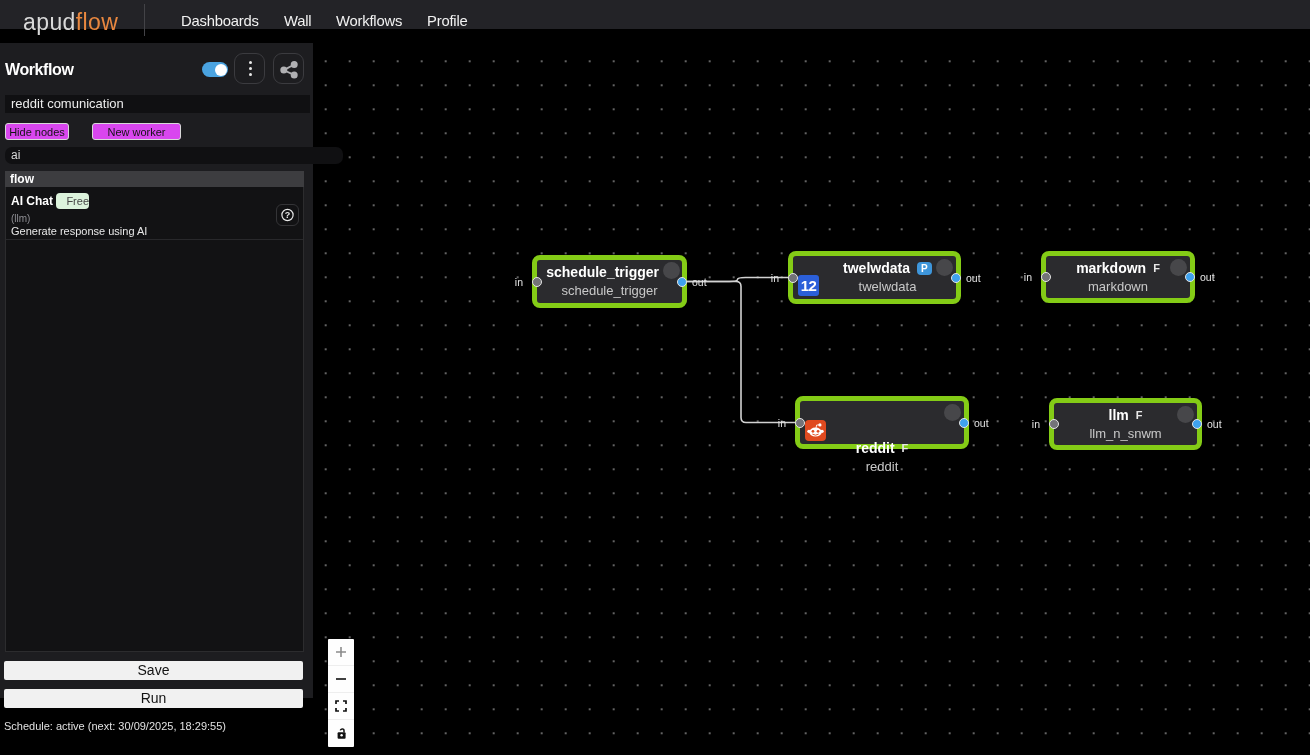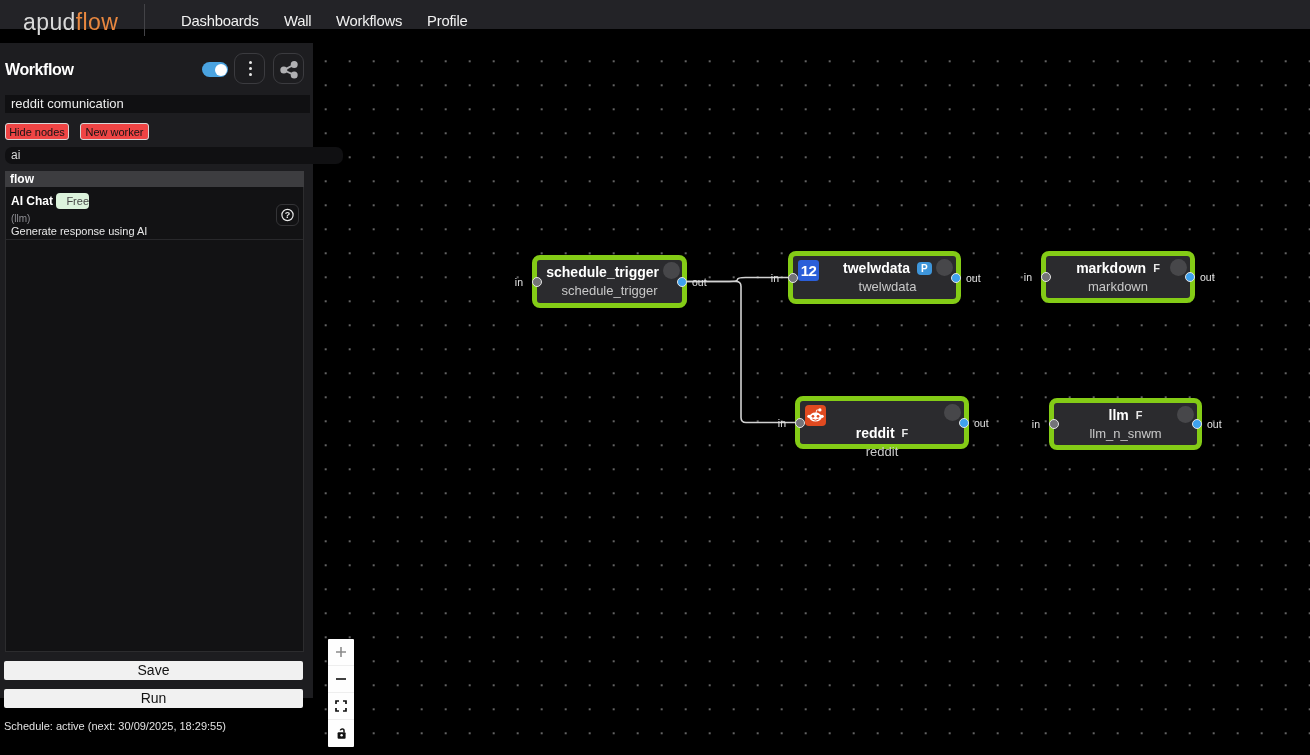--- a/index.html
+++ b/index.html
@@ -17,23 +17,23 @@
   
   #sidebar { left:0; top:43px; width:313px; height:655px; background:#1d1d20; }
   #wf-title { left:5px; top:61px; font-size:16px; font-weight:bold; color:#fff; letter-spacing:-0.4px; }
   #toggle { left:202px; top:62px; width:26px; height:15px; background:#4aa3e0; border-radius:8px; }
   #toggle .knob { position:absolute; right:1.5px; top:1.5px; width:12px; height:12px; background:#fff; border-radius:50%; }
   .sqbtn { width:31px; height:31px; border:1px solid #3b3b3f; border-radius:9px; }
   #dotsbtn { left:234px; top:53px; }
   #sharebtn { left:273px; top:53px; }
   .dot3 { position:absolute; left:14px; width:3px; height:3px; background:#e8e8e8; border-radius:50%; }
   #name-input { left:5px; top:95px; width:305px; height:18px; background:#101012; color:#ececec; font-size:13px; line-height:18px; padding-left:6px; }
-  .wbtn { top:123px; height:17px; background:#ef4444; border-radius:3px; color:#141414; font-size:11px; line-height:16px; text-align:center; border:1px solid #d8d8d8; }
+  .wbtn { top:123px; height:17px; background:#d946ef; border-radius:3px; color:#141414; font-size:11px; line-height:16px; text-align:center; border:1px solid #d8d8d8; }
   #btn-hide { left:5px; width:64px; }
-  #btn-new { left:80px; width:69px; }
+  #btn-new { left:92px; width:89px; }
   #search-input { left:5px; top:147px; width:338px; height:17px; background:#101012; color:#d8d8d8; font-size:12px; line-height:17px; padding-left:6px;border-radius:7px; }
   #list { left:5px; top:171px; width:299px; height:481px; background:#121214; border:1px solid #2c2c2e; }
   #flow-hd { left:5px; top:171px; width:299px; height:16px; background:#3d3d40; color:#fff; font-weight:bold; font-size:12px; line-height:16px; padding-left:5px; }
   #aichat { left:11px; top:194px; color:#fff; font-weight:bold; font-size:12px; }
   #freebadge { left:56px; top:193px; width:33px; height:16px; background:#dcf3dc; border-radius:4px; color:#474747; font-size:11px; line-height:16px; text-align:right; }
   #llmtxt { left:11px; top:213px; color:#8e8e93; font-size:10px; }
   #gentxt { left:11px; top:225px; color:#e8e8e8; font-size:11px; }
   #helpbtn { left:276px; top:204px; width:23px; height:22px; border:1px solid #343437; border-radius:6px; }
   #item-sep { left:6px; top:239px; width:297px; height:1px; background:#28282b; }
   .bigbtn { left:4px; width:299px; height:19px; background:#f1f1f1; border-radius:2px; color:#131313; font-size:14px; text-align:center; line-height:19px; }
@@ -53,21 +53,21 @@
   .ntitle { color:#fff; font-weight:bold; font-size:14px; line-height:15px; display:flex; align-items:center; gap:7px; }
   .nsub { color:#c9c9c9; font-size:13px; line-height:15px; margin-top:3px; }
   .fbadge { color:#e8e8e8; font-size:11px; font-weight:bold; }
   .graycirc { position:absolute; width:17px; height:17px; border-radius:50%; background:#47474a; top:3px; right:3px; }
   .port { position:absolute; width:10px; height:10px; border-radius:50%; border:1.5px solid #e4e4e4; top:50%; margin-top:-5px; }
   .port.in { left:-5px; background:#737378; }
   .port.out { right:-5px; background:#3fa2ee; }
   .plabel { position:absolute; color:#e3e3e3; font-size:10.5px; top:50%; transform:translateY(-50%); }
   .plabel.pin { right:100%; margin-right:14px; }
   .plabel.pout { left:100%; margin-left:10px; }
-  .nicon { width:21px; height:21px; border-radius:4px; margin-left:5px; flex:none; align-self:flex-start; margin-top:4px;
+  .nicon { width:21px; height:21px; border-radius:4px; margin-left:5px; flex:none; align-self:flex-start; margin-top:19px;
     display:flex; align-items:center; justify-content:center; }
 
   
   #zctrl { left:328px; top:639px; width:26px; height:108px; background:#fefefe; border-radius:1px; box-shadow:0 0 2px 1px rgba(0,0,0,0.08); }
   .zbtn { position:absolute; left:0; width:26px; height:27px; display:flex; align-items:center; justify-content:center; border-bottom:1px solid #eee; }
 </style>
 </head>
 <body>
   <div class="abs" id="navbar">
     <div class="abs" id="logo">apud<b>flow</b></div>

